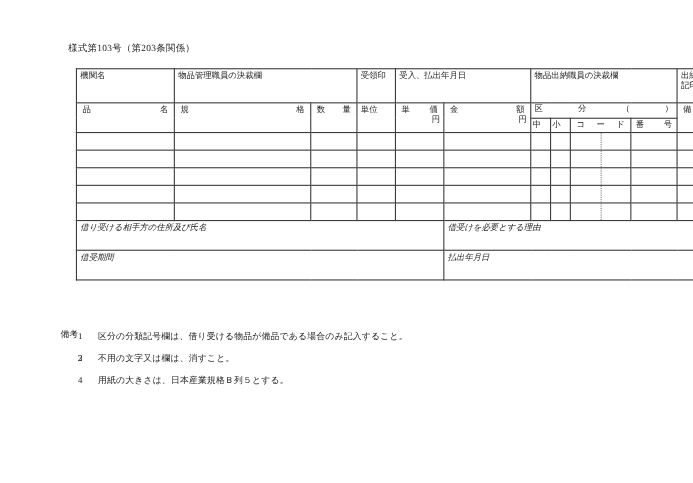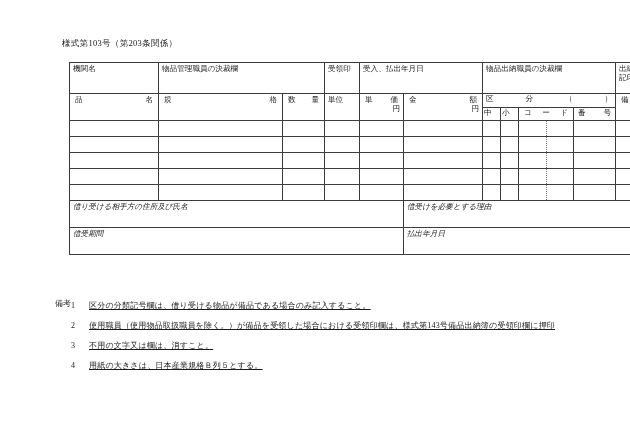--- a/index.html
+++ b/index.html
@@ -160,21 +160,20 @@
     line-height: 1.45;
   }
   .rm-num {
     position: absolute;
     left: 16px;
     top: 0;
   }
   .rm-text {
     display: block;
     letter-spacing: 0.2px;
-    text-decoration: underline;
   }
   .rm-cont {
     display: block;
     letter-spacing: 0.2px;
     padding-left: 8px;
   }
 </style>
 </head>
 <body>
 
@@ -387,21 +386,20 @@
 
 <div class="remarks">
   <div class="rm-head">備考</div>
   <ul class="rm-list">
     <li class="rm-item">
       <span class="rm-num">1</span>
       <span class="rm-text">区分の分類記号欄は、借り受ける物品が備品である場合のみ記入すること。</span>
     </li>
     <li class="rm-item">
       <span class="rm-num">2</span>
-      <span class="rm-text">使用職員（使用物品取扱職員を除く。）が備品を受領した場合における受領印欄は、様式第143号備品出納簿の受領印欄に押印</span>
     </li>
     <li class="rm-item">
       <span class="rm-num">3</span>
       <span class="rm-text">不用の文字又は欄は、消すこと。</span>
     </li>
     <li class="rm-item">
       <span class="rm-num">4</span>
       <span class="rm-text">用紙の大きさは、日本産業規格Ｂ列５とする。</span>
     </li>
   </ul>

